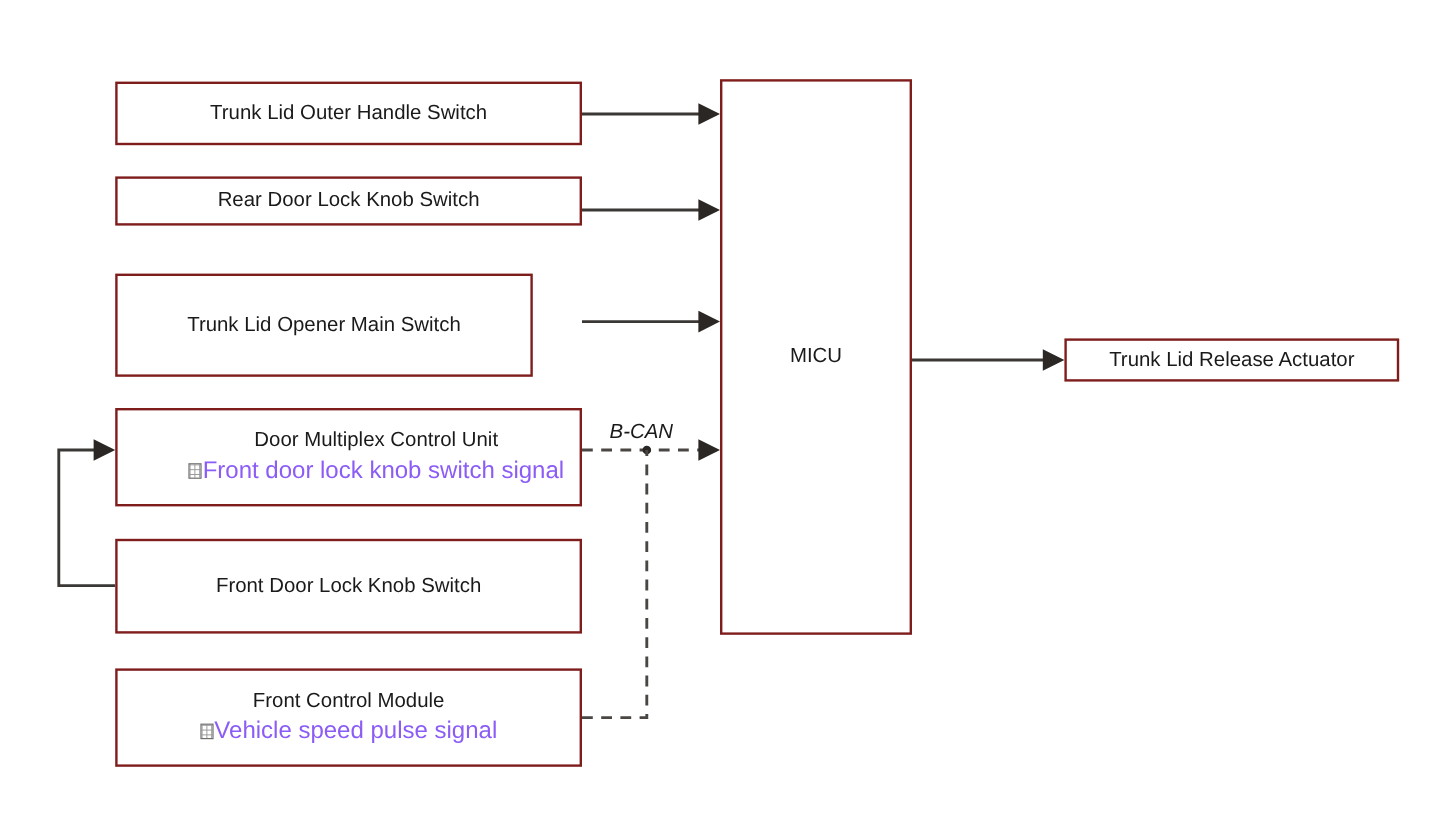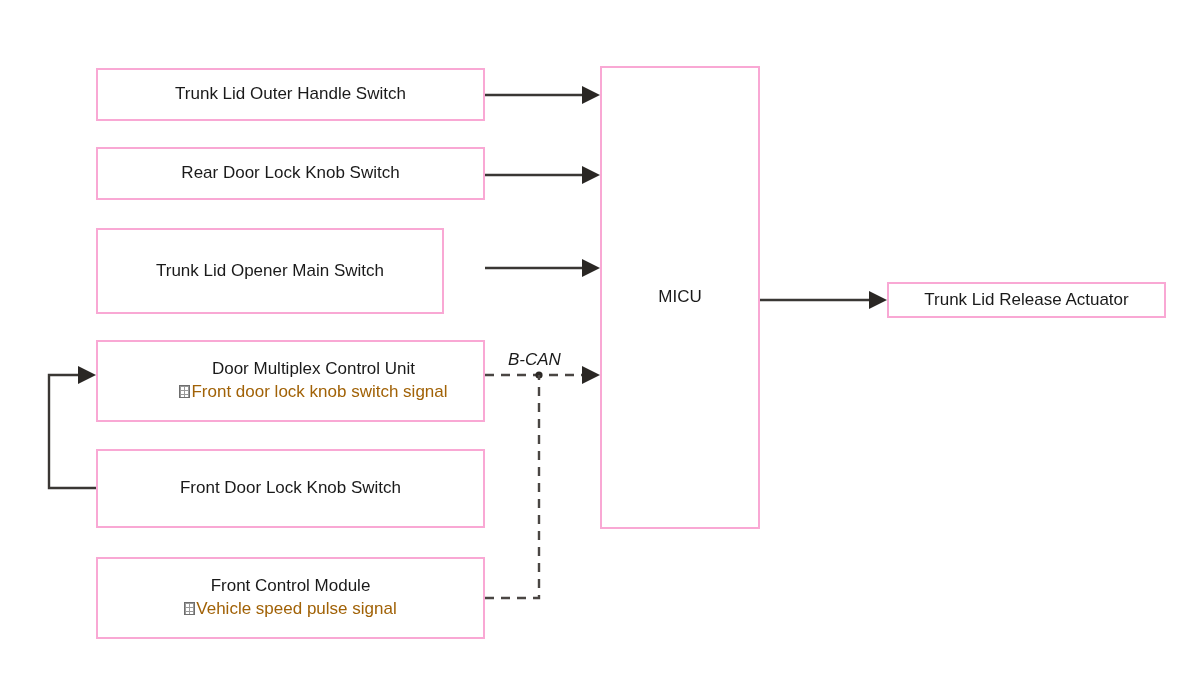--- a/index.html
+++ b/index.html
@@ -14,37 +14,37 @@
   #canvas {
     position: relative;
     width: 1200px;
     height: 689px;
     background: #ffffff;
     overflow: hidden;
   }
   .node {
     position: absolute;
     box-sizing: border-box;
-    border: 2px solid #f9a8d4;
+    border: 2px solid #7f1d1d;
     background: #ffffff;
     display: flex;
     flex-direction: column;
     align-items: center;
     justify-content: center;
     text-align: center;
     line-height: 1.35;
   }
   .node .line1 {
     font-size: 17px;
     color: #1a1a1a;
     white-space: nowrap;
   }
   .node .line2 {
-    font-size: 17px;
-    color: #a16207;
+    font-size: 20px;
+    color: #8b5cf6;
     white-space: nowrap;
   }
   .node.micu .line1 {
     font-size: 17px;
   }
   
   .tofu {
     display: inline-block;
     width: 11px;
     height: 13px;
@@ -130,21 +130,21 @@
     <g>
       <path class="wire-solid" d="M 760 300 L 875 300"></path>
       <polygon class="arrowhead" points="869,291 887,300 869,309"></polygon>
     </g>
   </svg>
 
   <div class="node" style="left:96px; top:68px; width:389px; height:53px;">
     <span class="line1">Trunk Lid Outer Handle Switch</span>
   </div>
 
-  <div class="node" style="left:96px; top:147px; width:389px; height:53px;">
+  <div class="node" style="left:96px; top:147px; width:389px; height:41px;">
     <span class="line1">Rear Door Lock Knob Switch</span>
   </div>
 
   <div class="node" style="left:96px; top:228px; width:348px; height:86px;">
     <span class="line1">Trunk Lid Opener Main Switch</span>
   </div>
 
   <div class="node" style="left:96px; top:340px; width:389px; height:82px;padding-left:46px;">
     <span class="line1">Door Multiplex Control Unit</span>
     <span class="line2"><span class="tofu"></span><span>Front door lock knob switch signal</span></span>

